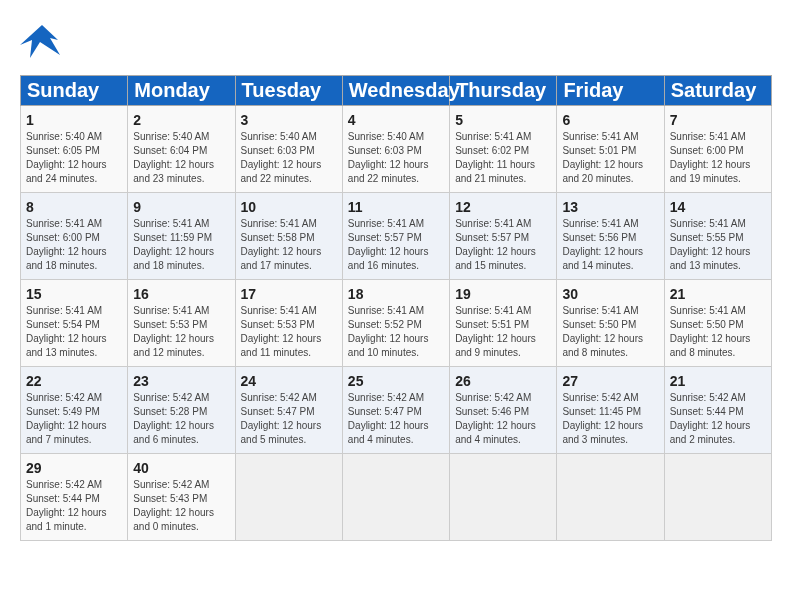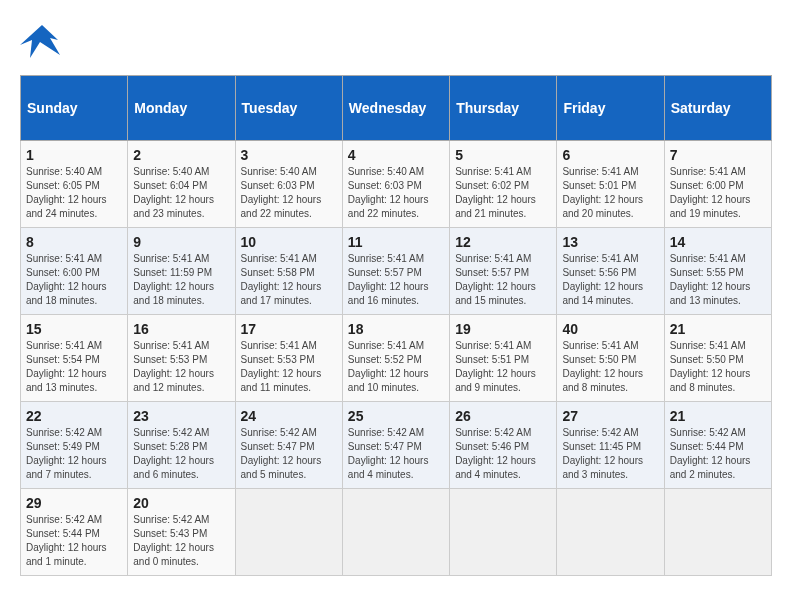--- a/index.html
+++ b/index.html
@@ -31,22 +31,22 @@
     table {
       width: 100%;
       border-collapse: collapse;
       table-layout: fixed;
     }
     thead tr {
       background-color: #1565c0;
       color: white;
     }
     thead th {
-      padding: 24px 6px;
-      font-size: 14px;
+      padding: 3px 6px;
+      font-size: 20px;
       font-weight: bold;
       text-align: left;
       border: 1px solid #aaa;
     }
     tbody tr {
       vertical-align: top;
     }
     tbody td {
       border: 1px solid #ccc;
       padding: 6px 5px;
@@ -160,21 +160,21 @@
           <span>Sunrise: 5:40 AM</span><br>
           <span>Sunset: 6:03 PM</span><br>
           <span>Daylight: 12 hours and 22 minutes.</span>
         </div>
       </td>
         <td>
         <span class="day-num">5</span>
         <div class="cell-content">
           <span>Sunrise: 5:41 AM</span><br>
           <span>Sunset: 6:02 PM</span><br>
-          <span>Daylight: 12 hours and 21 minutes.</span>
+          <span>Daylight: 11 hours and 21 minutes.</span>
         </div>
       </td>
         <td>
         <span class="day-num">6</span>
         <div class="cell-content">
           <span>Sunrise: 5:41 AM</span><br>
           <span>Sunset: 5:01 PM</span><br>
           <span>Daylight: 12 hours and 20 minutes.</span>
         </div>
       </td>
@@ -280,21 +280,21 @@
       </td>
         <td>
         <span class="day-num">19</span>
         <div class="cell-content">
           <span>Sunrise: 5:41 AM</span><br>
           <span>Sunset: 5:51 PM</span><br>
           <span>Daylight: 12 hours and 9 minutes.</span>
         </div>
       </td>
         <td>
-        <span class="day-num">40</span>
+        <span class="day-num">30</span>
         <div class="cell-content">
           <span>Sunrise: 5:41 AM</span><br>
           <span>Sunset: 5:50 PM</span><br>
           <span>Daylight: 12 hours and 8 minutes.</span>
         </div>
       </td>
         <td>
         <span class="day-num">21</span>
         <div class="cell-content">
           <span>Sunrise: 5:41 AM</span><br>
@@ -364,21 +364,21 @@
       <tr>
         <td>
         <span class="day-num">29</span>
         <div class="cell-content">
           <span>Sunrise: 5:42 AM</span><br>
           <span>Sunset: 5:44 PM</span><br>
           <span>Daylight: 12 hours and 1 minute.</span>
         </div>
       </td>
         <td>
-        <span class="day-num">20</span>
+        <span class="day-num">40</span>
         <div class="cell-content">
           <span>Sunrise: 5:42 AM</span><br>
           <span>Sunset: 5:43 PM</span><br>
           <span>Daylight: 12 hours and 0 minutes.</span>
         </div>
       </td>
         <td class="empty-cell"></td>
         <td class="empty-cell"></td>
         <td class="empty-cell"></td>
         <td class="empty-cell"></td>

